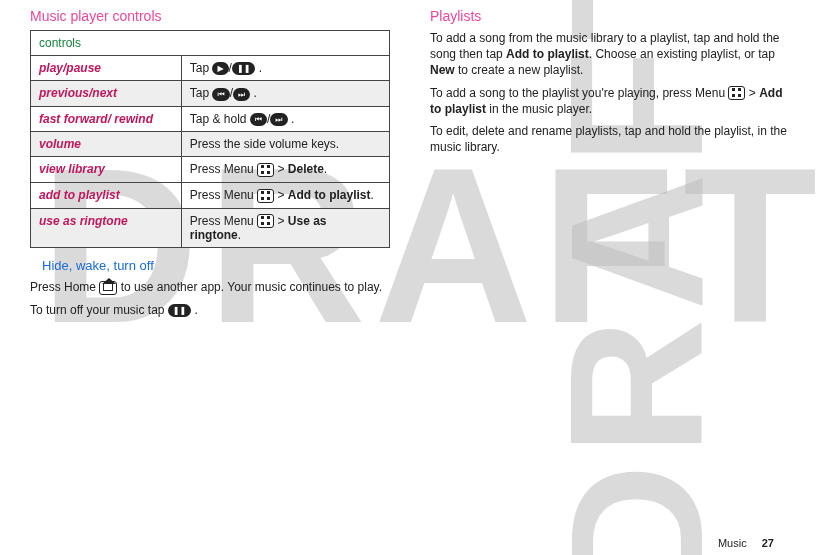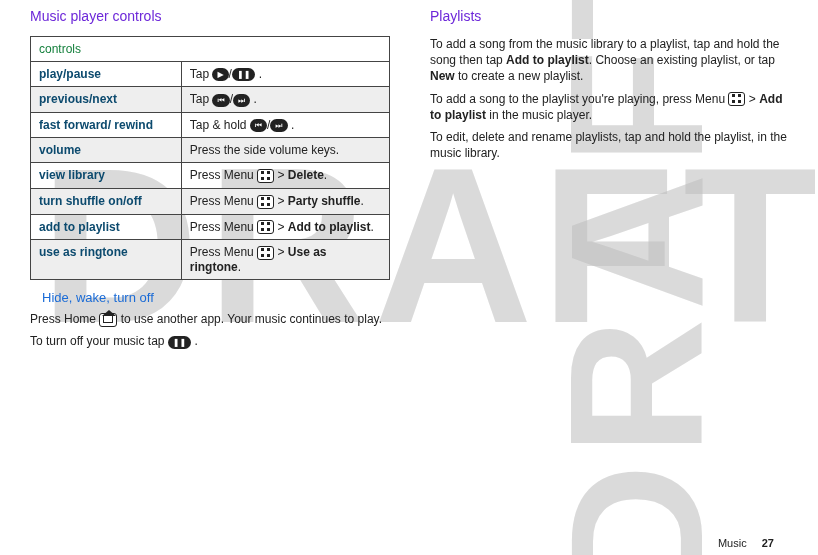--- a/index.html
+++ b/index.html
@@ -1,26 +1,26 @@
 <!DOCTYPE html>
 <html><head>
 <meta charset="utf-8">
 <style>
 * { box-sizing: border-box; margin: 0; padding: 0; }
 body { font-family: Arial, Helvetica, sans-serif; font-size: 12px; color: #222; width: 818px; height: 555px; position: relative; background: #fff; overflow: hidden; }
 .page { display: flex; gap: 40px; padding: 8px 30px 10px 30px; position: relative; z-index: 2; }
 .col { flex: 1; min-width: 0; }
 .col-left { flex: 0 0 360px; }
 .col-right { flex: 1; }
-h2.blue { color: #6d28d9; font-weight: normal; font-size: 14px; margin-bottom: 12px; }
+h2.blue { color: #ec4899; font-weight: normal; font-size: 14px; margin-bottom: 6px; }
 h3.blue { color: #1a6bd6; font-weight: normal; font-size: 13px; margin: 10px 0 4px 12px; }
 table.controls { width: 100%; border-collapse: collapse; border: 1px solid #444; font-size: 12px; }
 table.controls th { text-align: left; color: #15803d; font-weight: normal; padding: 5px 8px; border: 1px solid #444; font-size: 12px; }
 table.controls td { padding: 5px 8px; border: 1px solid #444; vertical-align: top; }
-table.controls td:first-child { color: #0c4a6e; font-weight: bold; width: 42%; }
+table.controls td:first-child { color: #be185d; font-weight: bold; width: 42%; font-style: italic; }
 tr.shaded td { background: #eee; }
 p { margin: 6px 0; line-height: 1.35; }
 .icon-box { display:inline-block; border:1px solid #222; border-radius:3px; padding:1px 3px; min-width:16px; height:14px; line-height:11px; font-size:9px; text-align:center; vertical-align:middle; background:#fff; }
 .icon-pill { display:inline-block; border-radius:7px; padding:1px 5px; height:13px; line-height:11px; font-size:8px; text-align:center; vertical-align:middle; background:#222; color:#fff; }
 .menu-grid { display:inline-block; width:9px; height:9px; position:relative; }
 .menu-grid span { position:absolute; width:3px; height:3px; background:#222; }
 .menu-grid span:nth-child(1){top:0;left:0}.menu-grid span:nth-child(2){top:0;right:0}.menu-grid span:nth-child(3){bottom:0;left:0}.menu-grid span:nth-child(4){bottom:0;right:0}
 .home-shape { display:inline-block; width:10px; height:8px; border:1px solid #222; border-bottom-left-radius:0;border-bottom-right-radius:0; position:relative; }
 .home-shape::before { content:""; position:absolute; top:-6px; left:-2px; width:0;height:0;border-left:7px solid transparent;border-right:7px solid transparent;border-bottom:6px solid #222; }
 .play-box { display:inline-block; background:#222; border-radius:3px; padding:2px 4px; vertical-align:middle; }
@@ -83,28 +83,20 @@
 
       <tr>
         <td>view library</td>
         <td>
           <span>Press Menu</span>
           <span class="icon-box"><span class="menu-grid"><span></span><span></span><span></span><span></span></span></span>
           <span> &gt; </span><b>Delete</b><span>.</span>
         </td>
       </tr>
 
-      <tr class="shaded">
-        <td>turn shuffle on/off</td>
-        <td>
-          <span>Press Menu</span>
-          <span class="icon-box"><span class="menu-grid"><span></span><span></span><span></span><span></span></span></span>
-          <span> &gt; </span><b>Party shuffle</b><span>.</span>
-        </td>
-      </tr>
 
       <tr>
         <td>add to playlist</td>
         <td>
           <span>Press Menu</span>
           <span class="icon-box"><span class="menu-grid"><span></span><span></span><span></span><span></span></span></span>
           <span> &gt; </span><b>Add to playlist</b><span>.</span>
         </td>
       </tr>
 

